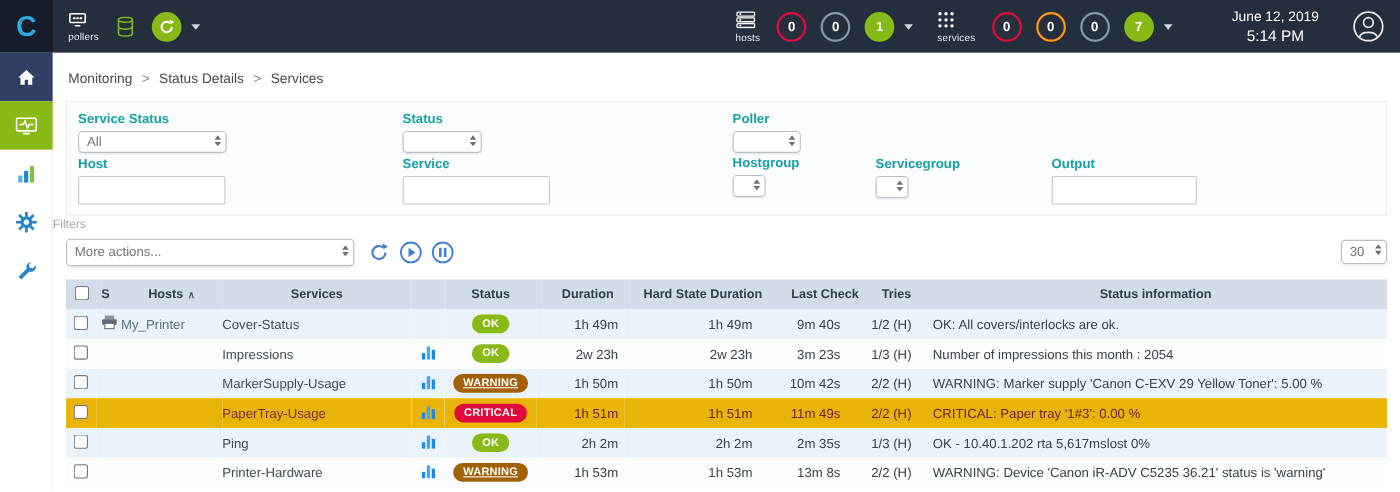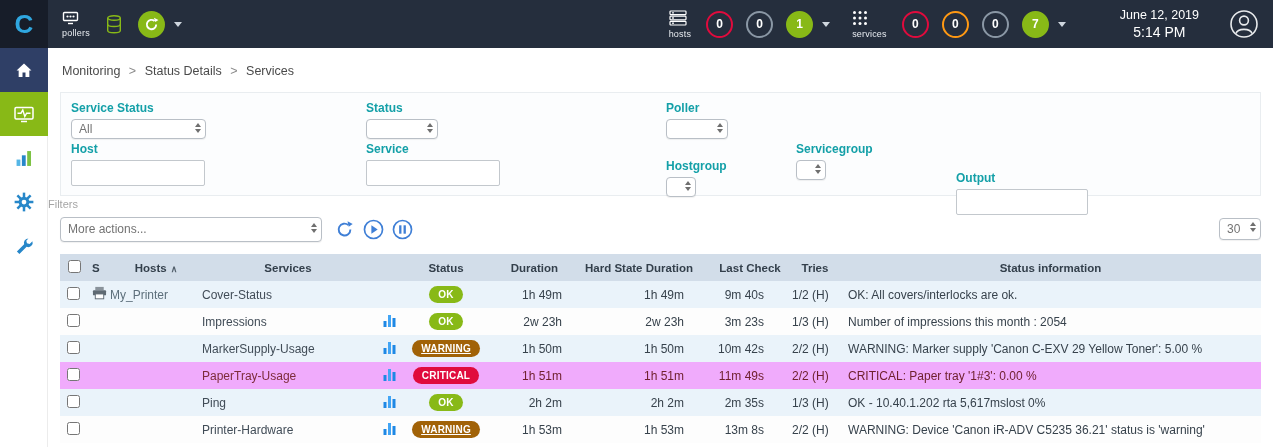--- a/index.html
+++ b/index.html
@@ -78,21 +78,21 @@
   td.d-svc { color:#414c57; }
   td.d-graph { text-align:center; }
   td.d-status { text-align:center; }
   td.d-dur { text-align:right; padding-right:6px; }
   td.d-hard { text-align:right; padding-right:26px; }
   td.d-last { text-align:right; padding-right:26px; }
   td.d-tries { padding-left:2px; }
   td.d-info { padding-left:8px; }
   tr.r-blue { background:#eaf3fa; }
   tr.r-white { background:#fdfdfd; }
-  tr.r-crit { background:#f0abfc; }
+  tr.r-crit { background:#eab308; }
   tr.r-crit td { color:#70212f; }
   tr.r-crit td.d-svc, tr.r-crit td.d-host { color:#7d2c3a; }
   .badge { display:inline-block; min-width:24px; padding:3px 9px; border-radius:10px; color:#fff; font-size:10px; font-weight:bold; text-align:center; letter-spacing:.2px; }
   .b-ok { background:#88b917; }
   .b-warning { background:#a16207;text-decoration:underline; }
   .b-critical { background:#e00b3d;text-align:right; }
   .cb { width:13px; height:13px; cursor:pointer; }
   .sort-ind { font-size:9px; color:#54616d; margin-left:4px; }
   .namelink { cursor:pointer; }
 </style>
@@ -303,41 +303,41 @@
         </div>
 
         <div class="fgroup" style="left:10px; top:49px;">
           <span class="flabel">Host</span>
           <input class="inp" style="width: 134px;" type="text" value="">
         </div>
         <div class="fgroup" style="left:305px; top:49px;">
           <span class="flabel">Service</span>
           <input class="inp" style="width: 134px;" type="text" value="">
         </div>
-        <div class="fgroup" style="left:605px; top:66px;">
+        <div class="fgroup" style="left:605px; top:48px;">
           <span class="flabel">Hostgroup</span>
           <div class="sel" style="width:30px; padding-left:3px;">
             <span></span>
             <span class="spin">
                 <i class="up"></i>
                 <i class="dn"></i>
               </span>
           </div>
         </div>
         <div class="fgroup" style="left:735px; top:49px;">
           <span class="flabel">Servicegroup</span>
           <div class="sel" style="width:30px; padding-left:3px;">
             <span></span>
             <span class="spin">
                 <i class="up"></i>
                 <i class="dn"></i>
               </span>
           </div>
         </div>
-        <div class="fgroup" style="left:895px; top:49px;margin-top:29px;">
+        <div class="fgroup" style="left:895px; top:49px;">
           <span class="flabel">Output</span>
           <input class="inp" style="width: 132px;" type="text" value="">
         </div>
       </div>
 
       <div class="filters-link">Filters</div>
 
       <div class="toolbar">
         <div class="sel sel-actions">
           <span>More actions...</span>

